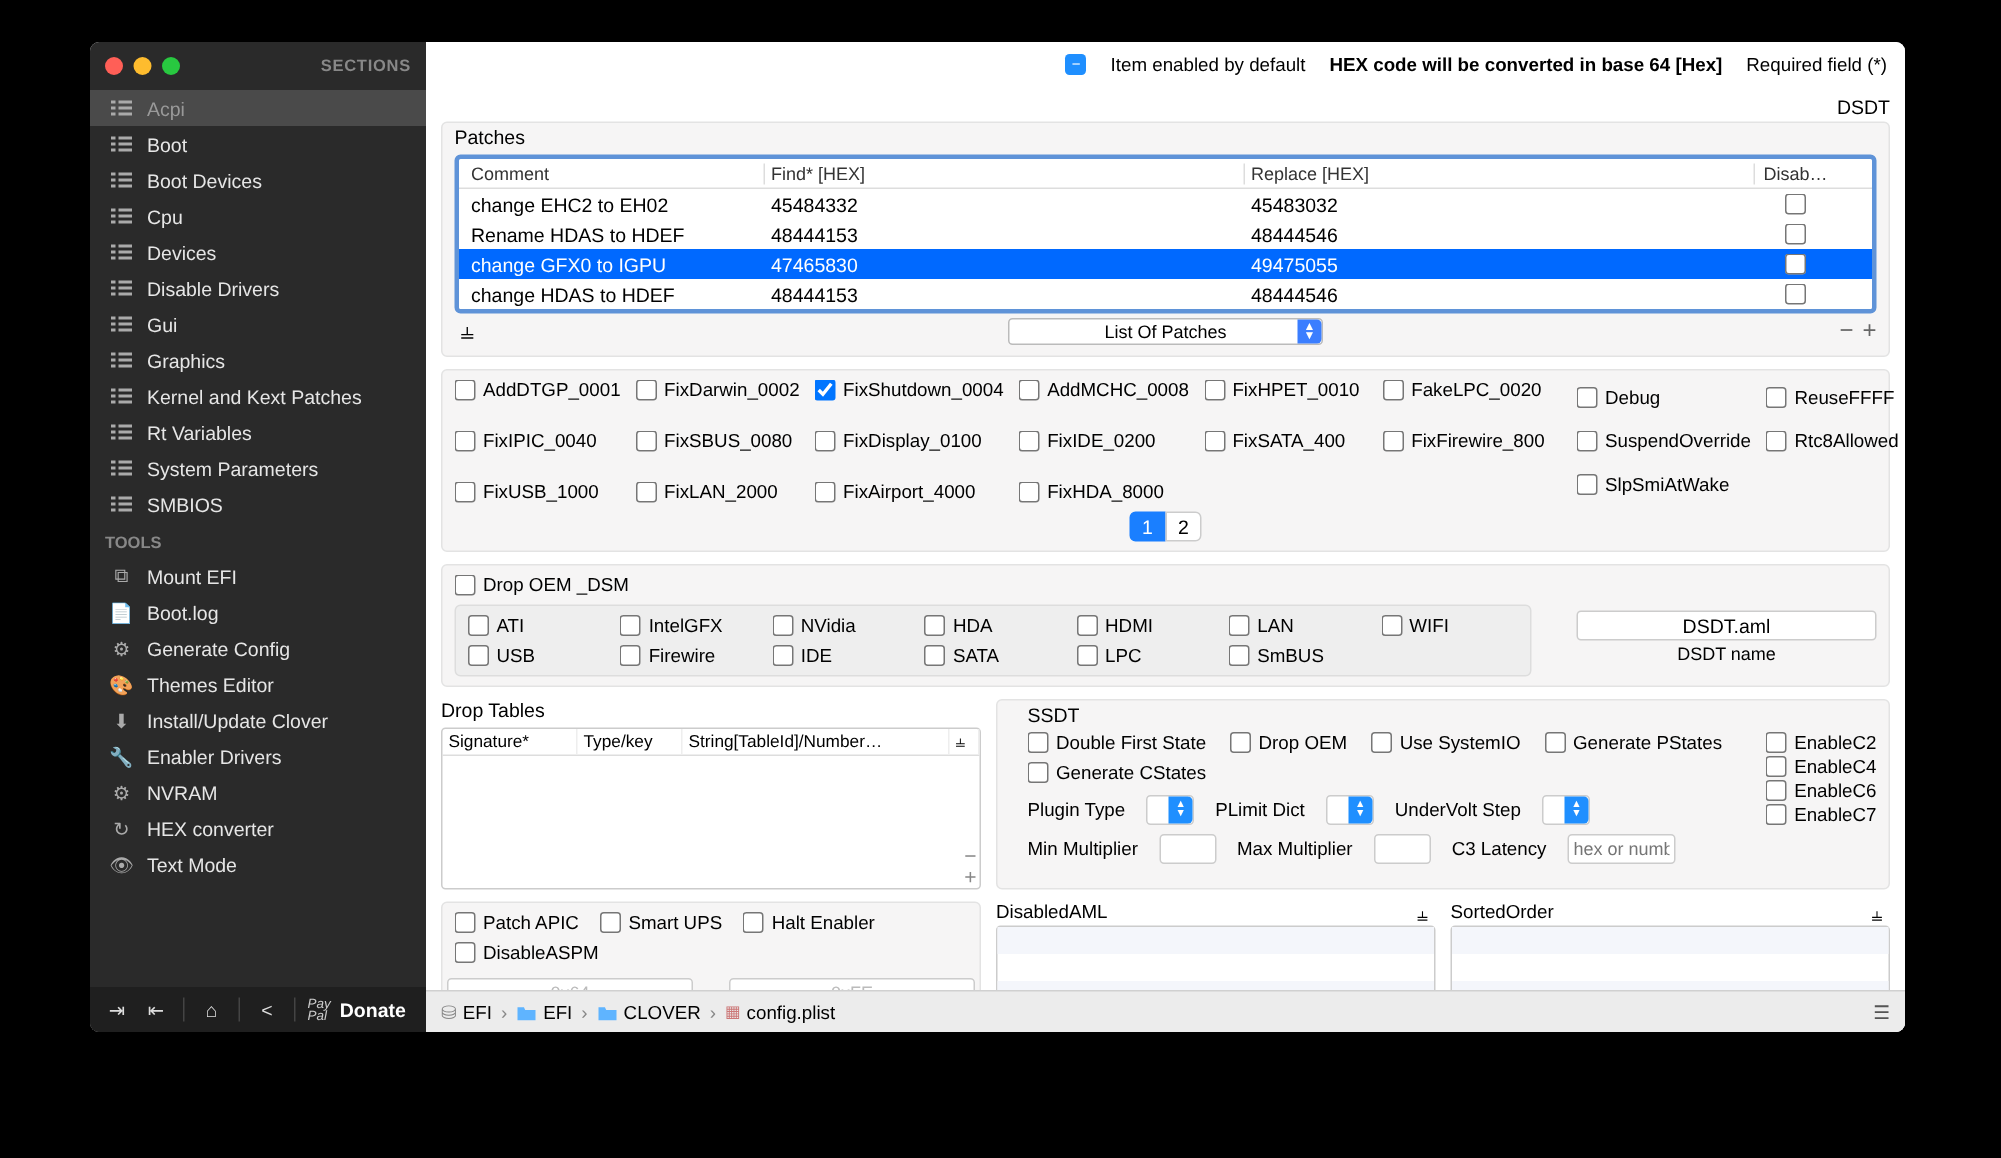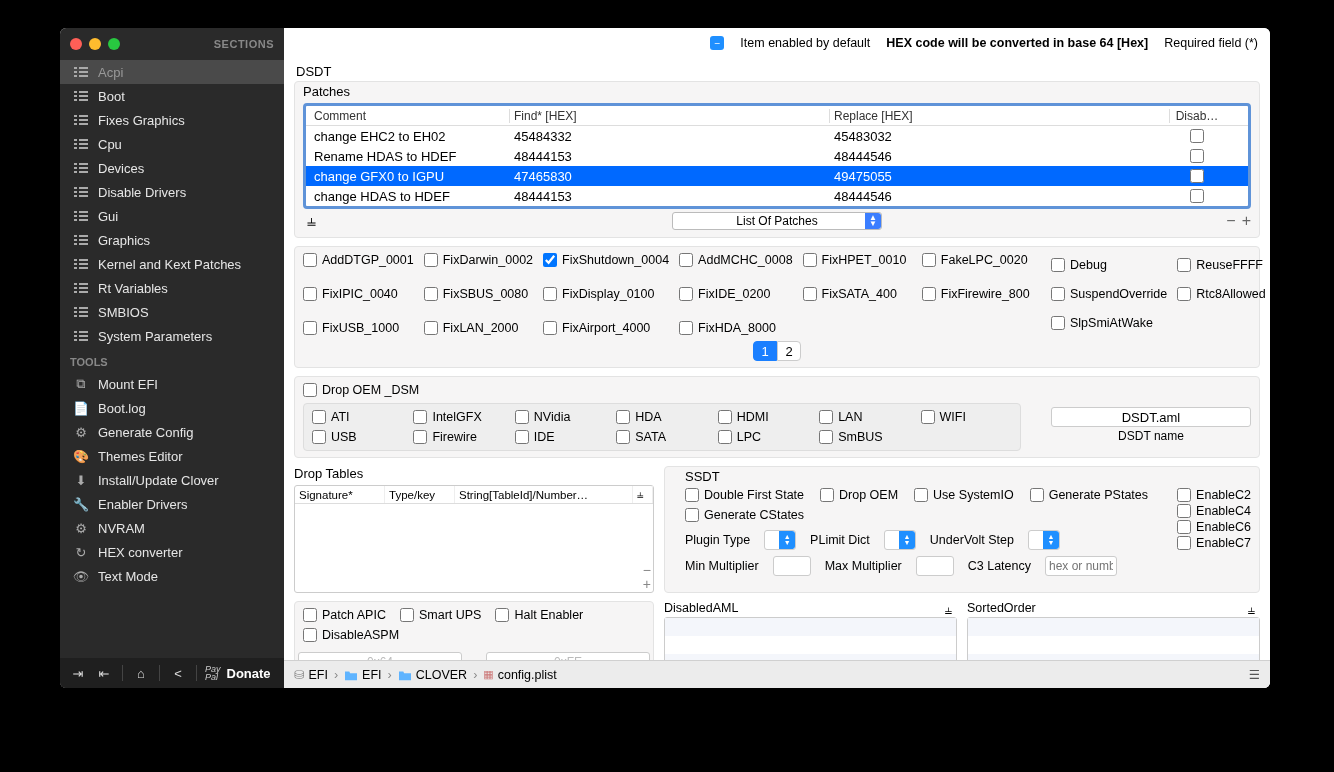--- a/index.html
+++ b/index.html
@@ -20,21 +20,21 @@
 .side-bottom { margin-top: auto; height: 30px; background: #1f1f1f; display: flex; align-items: center; padding: 0 8px; gap: 6px; }
 .sb-icon { color: #ddd; width: 20px; text-align: center; cursor: pointer; }
 .sb-sep { width: 1px; height: 16px; background: #444; margin: 0 2px; }
 .sb-donate { color: #fff; font-weight: 700; font-size: 13px; }
 .sb-paypal { font-size: 9px; line-height: 8px; color: #ccc; font-style: italic; display: inline-block; text-align: left; }
 .main { flex: 1; background: #fff; display: flex; flex-direction: column; overflow: hidden; }
 .topbar { height: 30px; display: flex; align-items: center; justify-content: flex-end; gap: 16px; padding: 0 12px; font-size: 12.5px; }
 .legend-check { width: 14px; height: 14px; background: #1f8fff; border-radius: 3px; display: inline-flex; align-items: center; justify-content: center; color: #fff; font-size: 10px; }
 .top-hex { font-weight: 700; }
 .content { flex: 1; padding: 4px 10px 6px 10px; overflow: auto; }
-.content-label { font-size: 13px; margin: 2px 0 2px 2px; }
+.content-label { font-size: 13px; margin: 2px 0 2px 2px; text-align: right; }
 .group { background: #f6f5f5; border: 1px solid #e3e3e3; border-radius: 4px; padding: 6px 8px; margin-bottom: 8px; position: relative; }
 .group-title { font-size: 13px; margin: -4px 0 4px 0; }
 .patch-box { border: 3px solid #5f93d8; background: #fff; border-radius: 4px; padding: 0; overflow: hidden; }
 .patch-header, .patch-row { display: grid; grid-template-columns: 200px 320px 340px 50px; align-items: center; height: 20px; padding: 0 4px; font-size: 13px; }
 .patch-header { height: 20px; color: #333; border-bottom: 1px solid #ddd; font-size: 12px; }
 .patch-header > div { border-right: 1px solid #ddd; padding-left: 4px; }
 .patch-header > div:last-child { border-right: none; text-align: center; }
 .patch-row > div { padding-left: 4px; }
 .patch-row.selected { background: #0069ff; color: #fff; }
 .patch-row .cb { display: flex; justify-content: center; }
@@ -133,21 +133,21 @@
           <span class="side-icon">
             <svg viewBox="0 0 14 14">
               <rect x="0" y="2" width="3" height="2" fill="currentColor"></rect>
               <rect x="5" y="2" width="9" height="2" fill="currentColor"></rect>
               <rect x="0" y="6" width="3" height="2" fill="currentColor"></rect>
               <rect x="5" y="6" width="9" height="2" fill="currentColor"></rect>
               <rect x="0" y="10" width="3" height="2" fill="currentColor"></rect>
               <rect x="5" y="10" width="9" height="2" fill="currentColor"></rect>
             </svg>
           </span>
-          <span>Fixes Graphics</span>
+          <span>Boot Devices</span>
         </div>
         <div class="side-item">
           <span class="side-icon">
             <svg viewBox="0 0 14 14">
               <rect x="0" y="2" width="3" height="2" fill="currentColor"></rect>
               <rect x="5" y="2" width="9" height="2" fill="currentColor"></rect>
               <rect x="0" y="6" width="3" height="2" fill="currentColor"></rect>
               <rect x="5" y="6" width="9" height="2" fill="currentColor"></rect>
               <rect x="0" y="10" width="3" height="2" fill="currentColor"></rect>
               <rect x="5" y="10" width="9" height="2" fill="currentColor"></rect>
@@ -237,34 +237,34 @@
           <span class="side-icon">
             <svg viewBox="0 0 14 14">
               <rect x="0" y="2" width="3" height="2" fill="currentColor"></rect>
               <rect x="5" y="2" width="9" height="2" fill="currentColor"></rect>
               <rect x="0" y="6" width="3" height="2" fill="currentColor"></rect>
               <rect x="5" y="6" width="9" height="2" fill="currentColor"></rect>
               <rect x="0" y="10" width="3" height="2" fill="currentColor"></rect>
               <rect x="5" y="10" width="9" height="2" fill="currentColor"></rect>
             </svg>
           </span>
+          <span>System Parameters</span>
+        </div>
+        <div class="side-item">
+          <span class="side-icon">
+            <svg viewBox="0 0 14 14">
+              <rect x="0" y="2" width="3" height="2" fill="currentColor"></rect>
+              <rect x="5" y="2" width="9" height="2" fill="currentColor"></rect>
+              <rect x="0" y="6" width="3" height="2" fill="currentColor"></rect>
+              <rect x="5" y="6" width="9" height="2" fill="currentColor"></rect>
+              <rect x="0" y="10" width="3" height="2" fill="currentColor"></rect>
+              <rect x="5" y="10" width="9" height="2" fill="currentColor"></rect>
+            </svg>
+          </span>
           <span>SMBIOS</span>
-        </div>
-        <div class="side-item">
-          <span class="side-icon">
-            <svg viewBox="0 0 14 14">
-              <rect x="0" y="2" width="3" height="2" fill="currentColor"></rect>
-              <rect x="5" y="2" width="9" height="2" fill="currentColor"></rect>
-              <rect x="0" y="6" width="3" height="2" fill="currentColor"></rect>
-              <rect x="5" y="6" width="9" height="2" fill="currentColor"></rect>
-              <rect x="0" y="10" width="3" height="2" fill="currentColor"></rect>
-              <rect x="5" y="10" width="9" height="2" fill="currentColor"></rect>
-            </svg>
-          </span>
-          <span>System Parameters</span>
         </div>
       </div>
     <div class="tools-label">TOOLS</div>
     <div id="side-tools">
         <div class="side-item">
           <span class="side-icon">⧉</span>
           <span>Mount EFI</span>
         </div>
         <div class="side-item">
           <span class="side-icon">📄</span>

